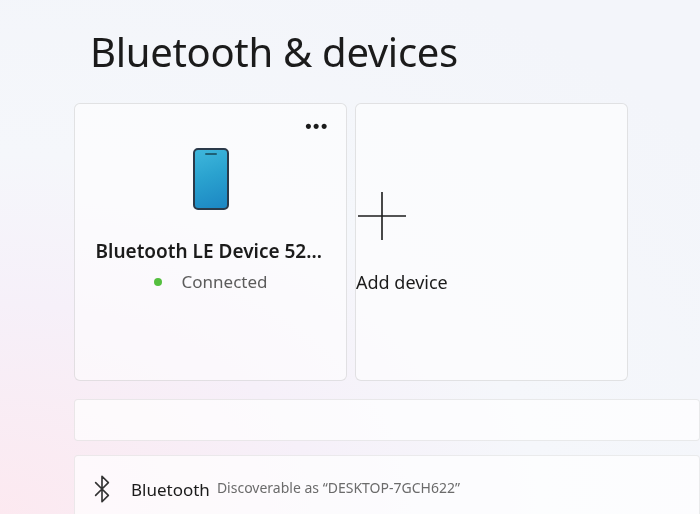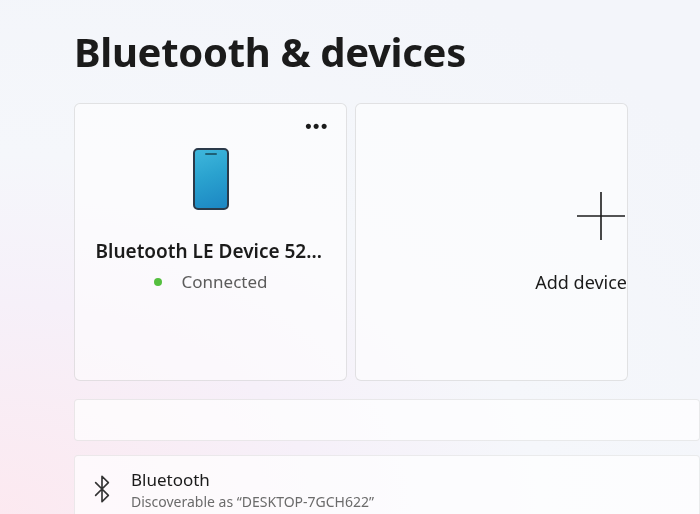--- a/index.html
+++ b/index.html
@@ -7,24 +7,25 @@
   body {
     font-family: "Segoe UI Variable", "Segoe UI", system-ui, sans-serif;
     background: radial-gradient(ellipse 900px 600px at 0% 100%, #fce9f0 0%, #f6f0f9 35%, #f5f7fb 60%, #f3f5fa 100%);
     color: #1b1b1b;
   }
   .page {
     padding: 24px 0 0 74px;
   }
   .page-title {
     font-size: 40px;
-    font-weight: 700;
+    font-weight: 400;
     letter-spacing: -0.3px;
     color: #1b1b1b;
     margin-bottom: 24px;
+    margin-left: 16px;
   }
   .cards {
     display: flex;
     gap: 8px;
     margin-bottom: 18px;
   }
   .card {
     width: 273px;
     height: 278px;
     border: 1px solid rgba(0,0,0,0.10);
@@ -96,21 +97,21 @@
   }
   .dot {
     width: 8px;
     height: 8px;
     border-radius: 50%;
     background: #55bf3f;
   }
   .add-card {
     display: flex;
     flex-direction: column;
-    align-items: flex-end;
+    align-items: flex-start;
     justify-content: center;
     gap: 28px;
     cursor: pointer;
   }
   .plus {
     color: #1b1b1b;
   }
   .add-label {
     font-size: 18px;
     color: #1b1b1b;
@@ -130,21 +131,21 @@
     background: rgba(255,255,255,0.70);
     border: 1px solid rgba(0,0,0,0.07);
     border-top-left-radius: 4px;
     border-top-right-radius: 4px;
     display: flex;
     align-items: center;
     padding: 0 18px;
     gap: 20px;
   }
   .bt-icon { color: #333; flex-shrink: 0; }
-  .setting-text { display: flex; flex-direction: column; gap: 1px; }
+  .setting-text { display: flex; flex-direction: row; gap: 7px; }
   .setting-title { font-size: 17px; color: #1b1b1b; }
   .setting-sub { font-size: 14px; color: #6b6b6b; text-align: center; }
 </style>
 </head>
 <body>
 
 <div class="page">
 
   <h1 class="page-title">Bluetooth &amp; devices</h1>
 

